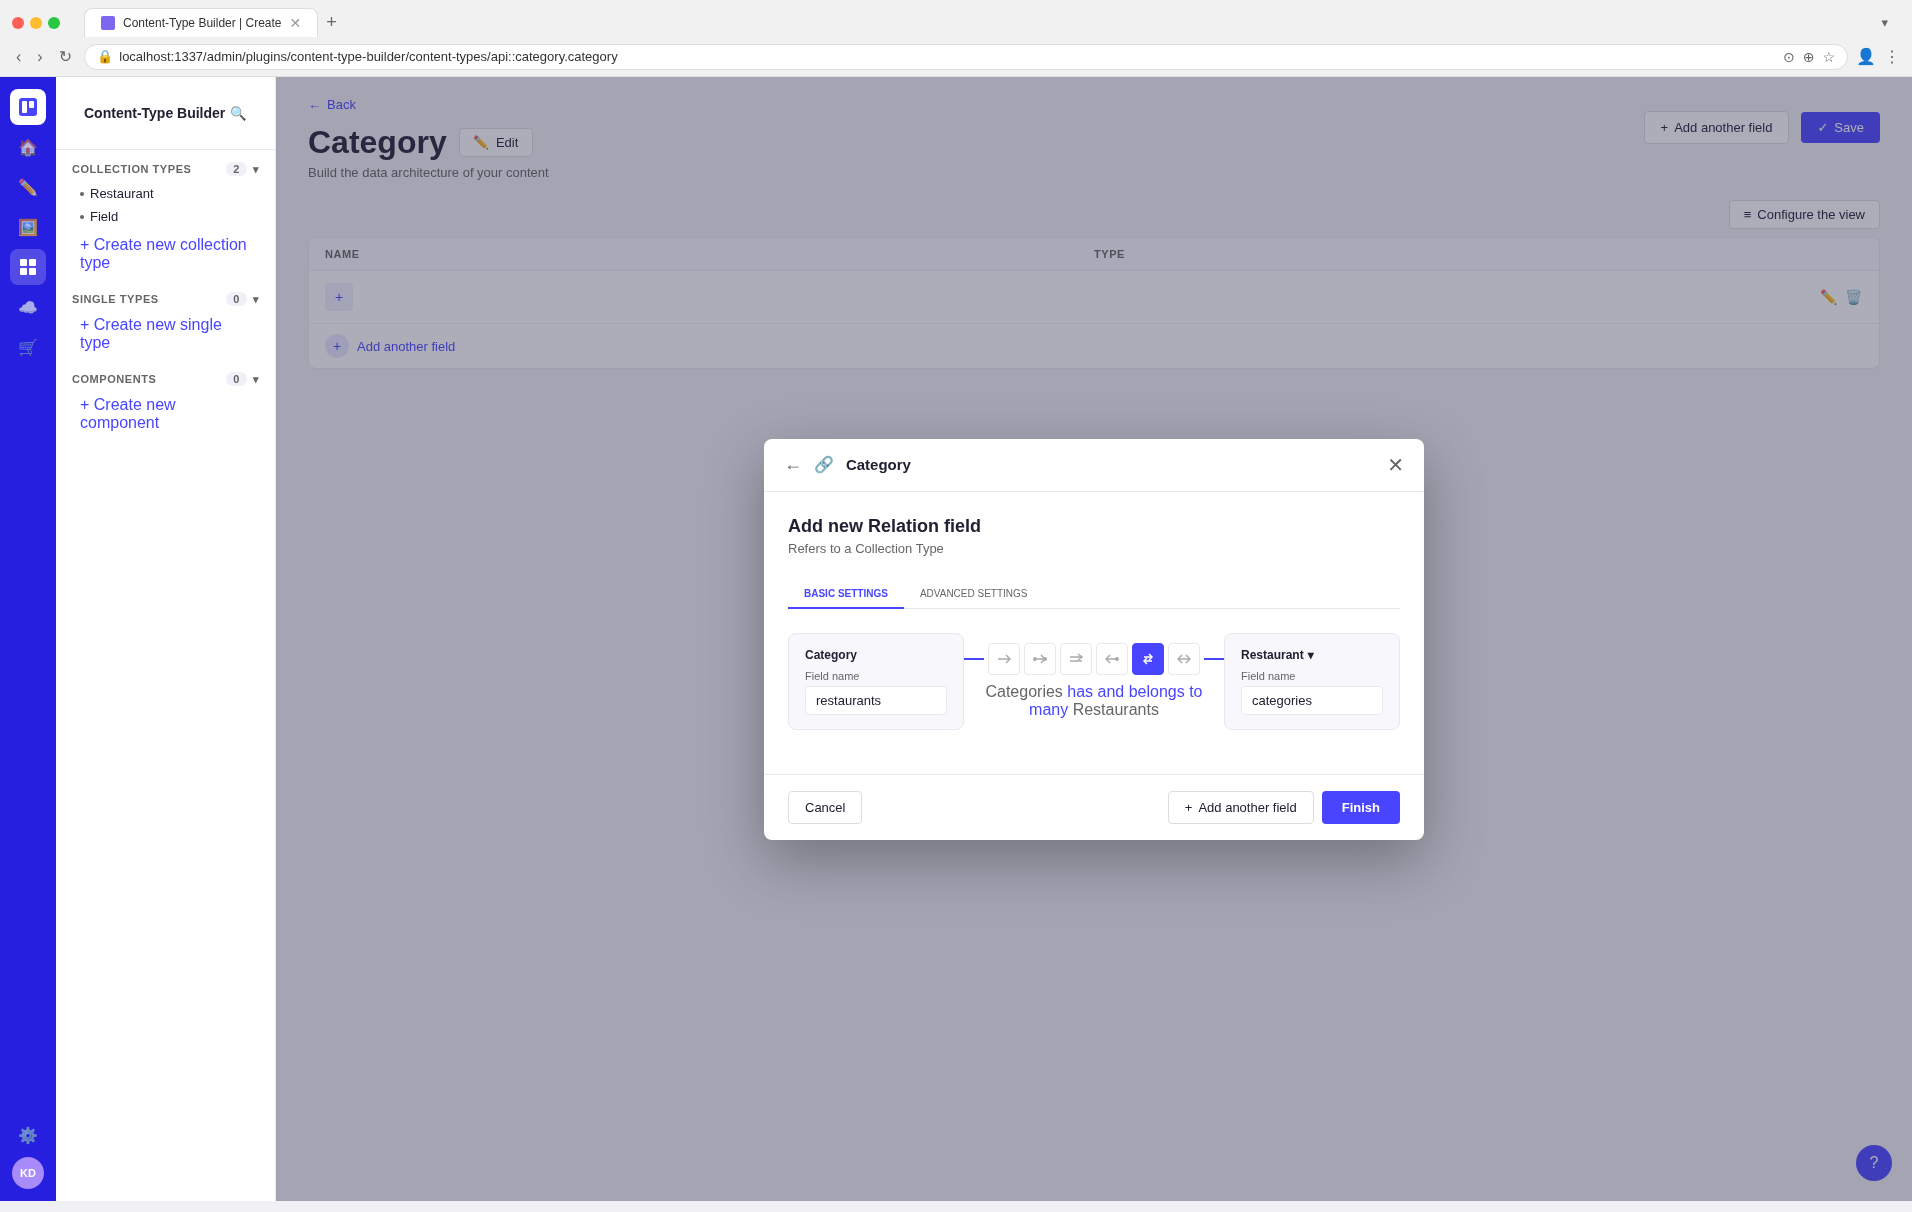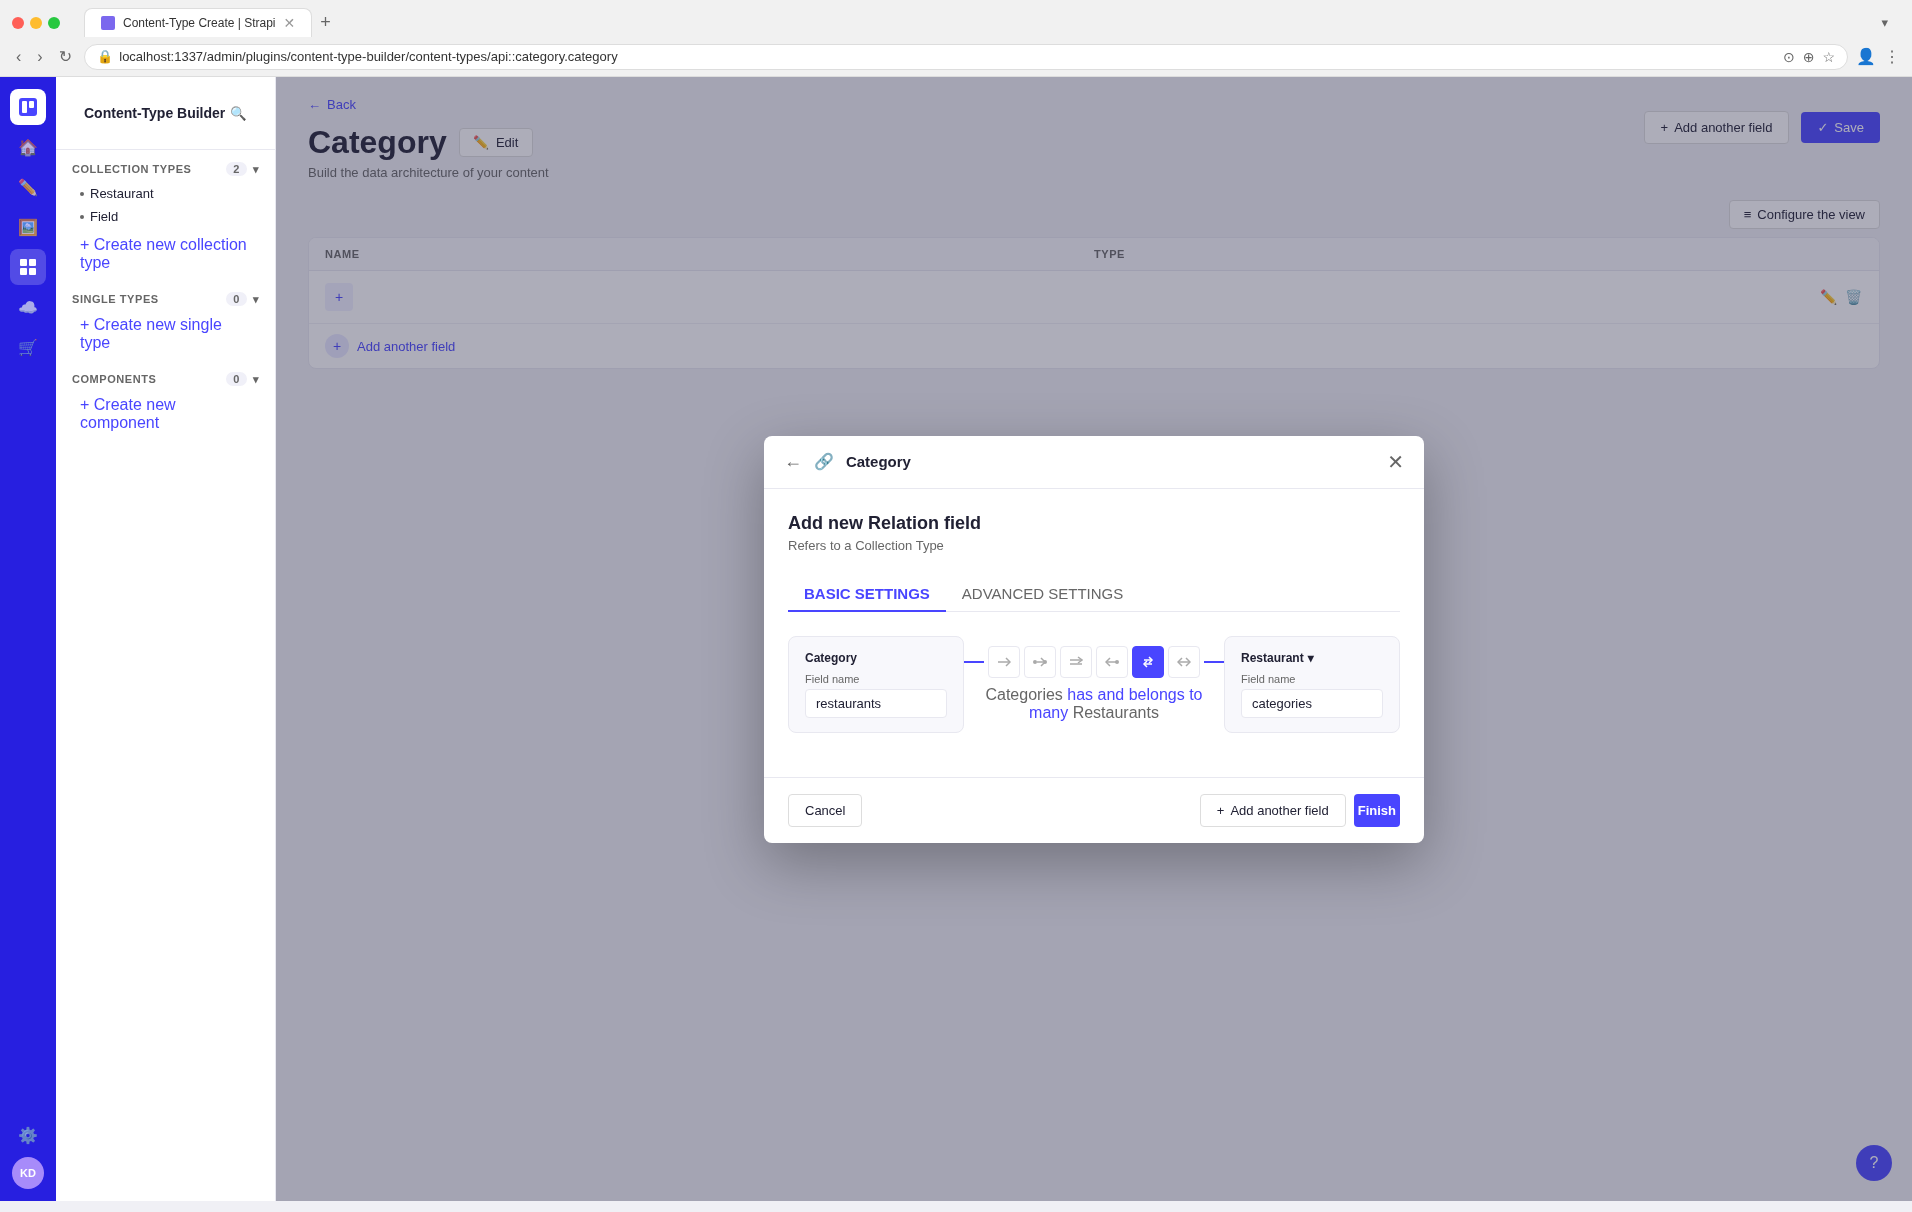--- a/index.html
+++ b/index.html
@@ -79,21 +79,21 @@
     .modal { background: #fff; border-radius: 8px; width: 660px; box-shadow: 0 20px 60px rgba(0,0,0,0.3); overflow: hidden; }
     .modal-header { display: flex; align-items: center; justify-content: space-between; padding: 14px 20px; border-bottom: 1px solid #e8e8f0; }
     .modal-header-left { display: flex; align-items: center; gap: 12px; }
     .back-arrow-btn { background: none; border: none; color: #666; cursor: pointer; font-size: 18px; }
     .modal-link-icon { color: #4945ff; font-size: 16px; }
     .modal-title-text { font-size: 15px; font-weight: 600; color: #212134; }
     .modal-close-btn { background: none; border: none; color: #666; cursor: pointer; font-size: 20px; }
 
     .modal-body { padding: 24px; }
     .modal-tabs { display: flex; gap: 0; border-bottom: 1px solid #e8e8f0; margin-bottom: 24px; }
-    .modal-tab { padding: 8px 16px; font-size: 15px; color: #666; cursor: pointer; border-bottom: 2px solid transparent; margin-bottom: -1px; }
+    .modal-tab { padding: 8px 16px; font-size: 10px; color: #666; cursor: pointer; border-bottom: 2px solid transparent; margin-bottom: -1px; }
     .modal-tab.active { color: #4945ff; border-bottom-color: #4945ff; font-weight: 600; }
     .modal-section-title { font-size: 18px; font-weight: 700; color: #212134; margin-bottom: 4px; }
     .modal-section-sub { font-size: 13px; color: #666; margin-bottom: 24px; }
 
     
     .relation-builder { display: flex; align-items: center; gap: 0; margin-bottom: 20px; }
     .relation-side { background: #f8f8fc; border: 1px solid #e8e8f0; border-radius: 8px; padding: 14px 16px; min-width: 160px; }
     .relation-type-label { font-size: 12px; font-weight: 600; color: #212134; margin-bottom: 8px; }
     .relation-field-input { width: 100%; border: 1px solid #e8e8f0; border-radius: 4px; padding: 6px 10px; font-size: 13px; color: #212134; background: #fff; }
     .relation-middle { flex: 1; display: flex; flex-direction: column; align-items: center; gap: 8px; }
@@ -102,39 +102,39 @@
     .rel-icon.active { background: #4945ff; border-color: #4945ff; color: #fff; }
     .relation-line { flex: 1; height: 2px; background: #4945ff; }
     .relation-desc { font-size: 16px; color: #666; text-align: center; }
     .relation-desc a { color: #4945ff; text-decoration: none; }
     .relation-right-header { display: flex; align-items: center; justify-content: space-between; margin-bottom: 8px; }
     .relation-dropdown { background: none; border: none; font-size: 12px; font-weight: 600; color: #212134; cursor: pointer; display: flex; align-items: center; gap: 4px; }
 
     .modal-footer { display: flex; align-items: center; justify-content: space-between; padding: 16px 24px; border-top: 1px solid #e8e8f0; }
     .cancel-btn { background: #fff; border: 1px solid #ddd; border-radius: 4px; padding: 8px 16px; font-size: 13px; color: #212134; cursor: pointer; }
     .add-another-btn { display: flex; align-items: center; gap: 6px; background: #fff; border: 1px solid #ddd; border-radius: 4px; padding: 8px 16px; font-size: 13px; color: #212134; cursor: pointer; }
-    .finish-btn { background: #4945ff; border: none; border-radius: 4px; padding: 8px 4px; font-size: 13px; color: #fff; cursor: pointer; font-weight: 600; }
+    .finish-btn { background: #4945ff; border: none; border-radius: 4px; padding: 8px 20px; font-size: 13px; color: #fff; cursor: pointer; font-weight: 600; }
 
     
     .help-btn { position: absolute; bottom: 20px; right: 20px; width: 36px; height: 36px; border-radius: 50%; background: #4945ff; border: none; color: #fff; font-size: 16px; cursor: pointer; display: flex; align-items: center; justify-content: center; }
   </style>
 </head>
 <body>
 
 <div class="browser-chrome">
   <div class="browser-titlebar">
     <div class="traffic-lights">
       <div class="traffic-light tl-red"></div>
       <div class="traffic-light tl-yellow"></div>
       <div class="traffic-light tl-green"></div>
     </div>
     <div class="tab-bar">
       <div class="tab">
         <div class="tab-icon"></div>
-        <span>Content-Type Create | Strapi</span>
+        <span>Content-Type Builder | Create</span>
         <span class="tab-close">✕</span>
       </div>
       <button class="new-tab-btn">+</button>
     </div>
     <div style="margin-left:auto;color:#666;font-size:13px;padding-right:12px;">▾</div>
   </div>
   <div class="browser-addressbar">
     <button class="nav-btn">‹</button>
     <button class="nav-btn">›</button>
     <button class="nav-btn">↻</button>

